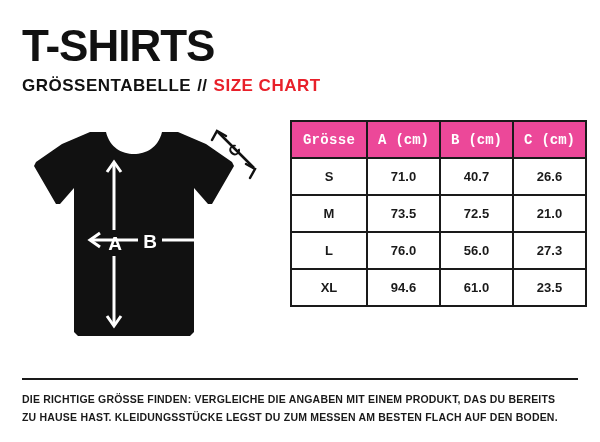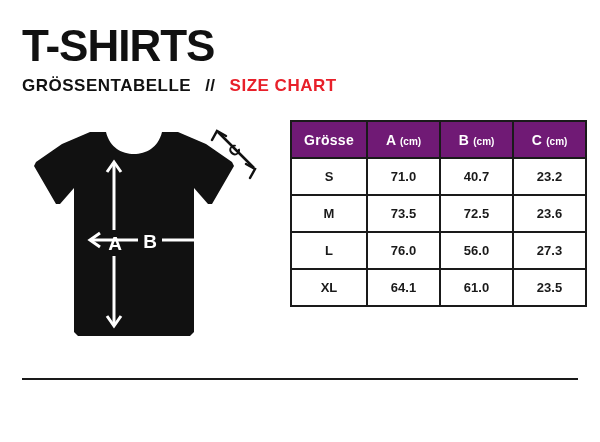--- a/index.html
+++ b/index.html
@@ -25,21 +25,21 @@
     font-size: 44px;
     font-weight: bold;
     letter-spacing: -1px;
     line-height: 1;
     margin: 6px 0 0 0;
     color: #111111;
   }
   .subtitle-row {
     display: flex;
     align-items: baseline;
-    gap: 14px;
+    gap: 6px;
     margin-top: 8px;
     font-size: 17px;
     font-weight: bold;
     letter-spacing: 0.5px;
   }
   .subtitle-main { color: #111111; }
   .subtitle-sep { color: #111111; }
   .subtitle-accent { color: #e8202a; text-align: center; }
 
   .content {
@@ -73,28 +73,29 @@
     border: 2px solid #1a1a1a;
     text-align: center;
     font-size: 13px;
     font-weight: bold;
     height: 35px;
     padding: 0;
     color: #1a1a1a;
     background: #ffffff;
   }
   table.size-chart thead th {
-    background: #701a75;
+    background: #ec4899;
     color: #ffffff;
     border-color: #1a1a1a;
     font-size: 14px;
     letter-spacing: 0.3px;
+    font-family: Liberation Mono, monospace;
   }
   table.size-chart thead th .unit {
-    font-size: 10px;
+    font-size: 14px;
     font-weight: bold;
     letter-spacing: 0;
   }
   col.c-size { width: 76px; }
   col.c-val  { width: 73px; }
 
   
   .footnote {
     position: absolute;
     left: 22px;
@@ -209,42 +210,48 @@
               <span>C</span>
               <span class="unit">(cm)</span>
             </th>
           </tr>
         </thead>
         <tbody>
           <tr>
             <td>S</td>
             <td>71.0</td>
             <td>40.7</td>
-            <td>23.2</td>
+            <td>26.6</td>
           </tr>
           <tr>
             <td>M</td>
             <td>73.5</td>
             <td>72.5</td>
-            <td>23.6</td>
+            <td>21.0</td>
           </tr>
           <tr>
             <td>L</td>
             <td>76.0</td>
             <td>56.0</td>
             <td>27.3</td>
           </tr>
           <tr>
             <td>XL</td>
-            <td>64.1</td>
+            <td>94.6</td>
             <td>61.0</td>
             <td>23.5</td>
           </tr>
         </tbody>
       </table>
     </div>
 
   </div>
 
   <div class="footnote-divider"></div>
 
+  <div class="footnote">
+    <div>
+      <span class="lead">DIE RICHTIGE GRÖSSE FINDEN:</span><span class="rest"> VERGLEICHE DIE ANGABEN MIT EINEM PRODUKT, DAS DU BEREITS</span>
+    </div>
+    <div class="rest">ZU HAUSE HAST. KLEIDUNGSSTÜCKE LEGST DU ZUM MESSEN AM BESTEN FLACH AUF DEN BODEN.</div>
+  </div>
 
 </div>
 
 </body></html>

